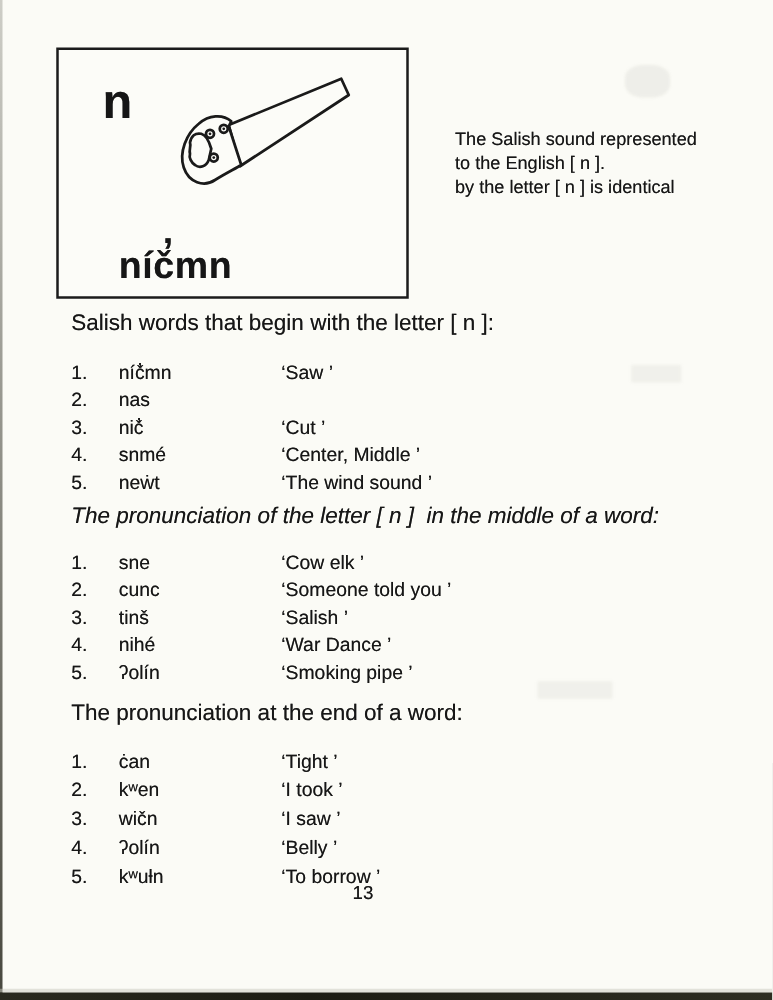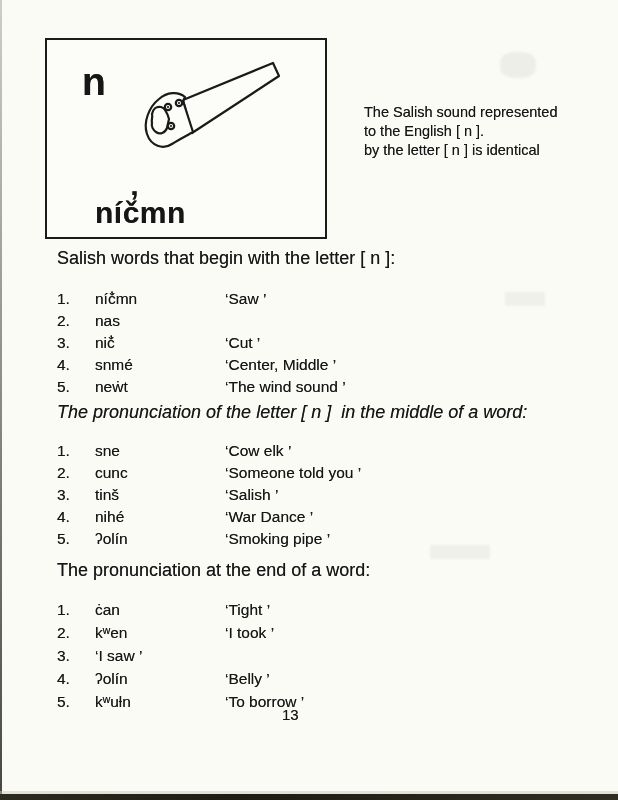--- a/index.html
+++ b/index.html
@@ -173,20 +173,21 @@
         <span class="word">ċan</span>
         <span class="gloss">‘Tight ’</span>
       </div>
       <div class="word-row">
         <span class="num">2.</span>
         <span class="word">kʷen</span>
         <span class="gloss">‘I took ’</span>
       </div>
       <div class="word-row">
         <span class="num">3.</span>
+        <span class="word">wičn</span>
         <span class="gloss">‘I saw ’</span>
       </div>
       <div class="word-row">
         <span class="num">4.</span>
         <span class="word">ʔolín</span>
         <span class="gloss">‘Belly ’</span>
       </div>
       <div class="word-row">
         <span class="num">5.</span>
         <span class="word">kʷuƚn</span>

